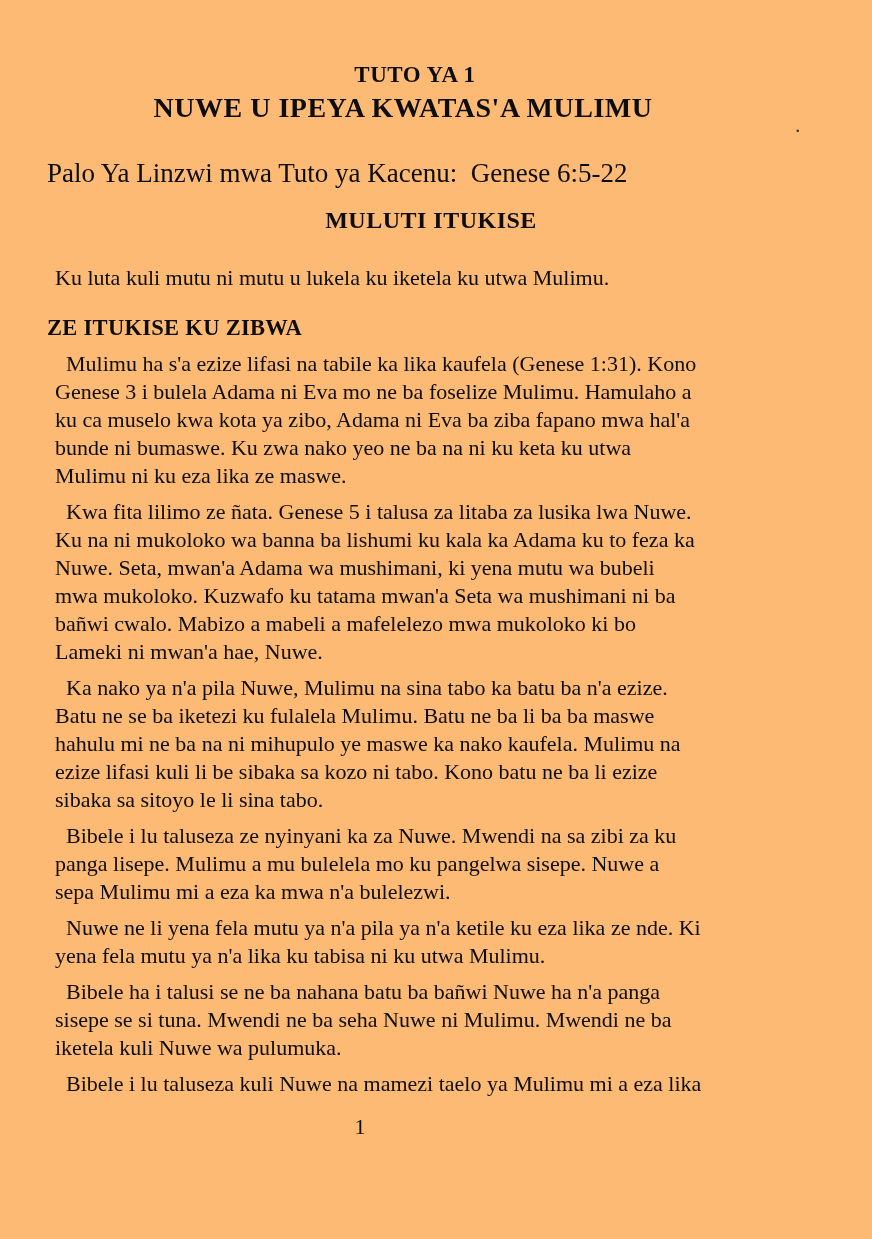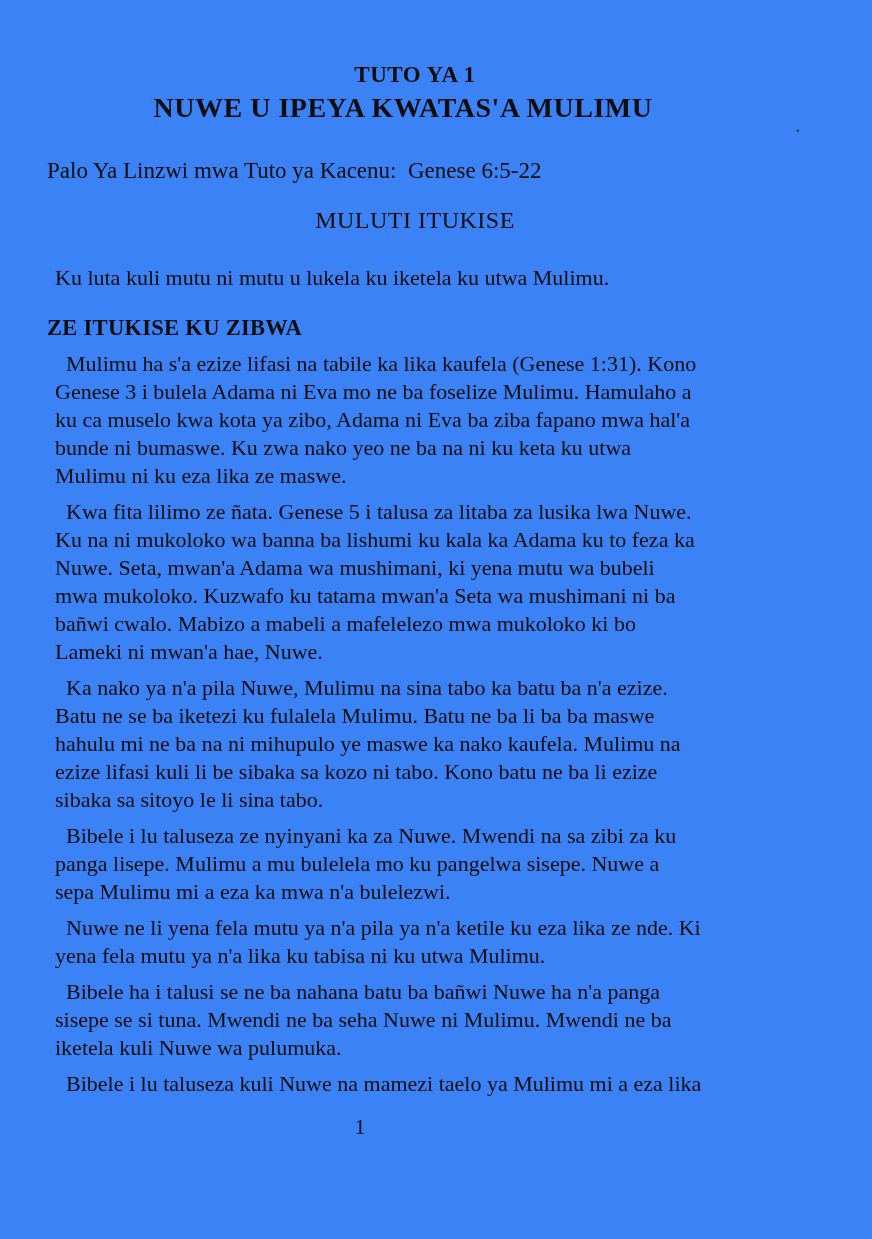--- a/index.html
+++ b/index.html
@@ -4,21 +4,21 @@
 <style>
   html, body {
     margin: 0;
     padding: 0;
     background: #ffffff;
   }
   .page {
     position: relative;
     width: 872px;
     height: 1239px;
-    background: #3b82f6;
+    background: #fdba74;
     font-family: "Liberation Serif", "DejaVu Serif", serif;
     color: #0d0d0d;
     overflow: hidden;
   }
   .lesson-label {
     position: absolute;
     top: 62px;
     left: 20px;
     width: 790px;
     text-align: center;
@@ -41,31 +41,31 @@
     top: 112px;
     left: 795px;
     font-size: 22px;
     color: #3a3a3a;
   }
   .scripture-line {
     position: absolute;
     top: 158px;
     left: 47px;
     width: 780px;
-    font-size: 23px;
+    font-size: 27px;
     white-space: pre-wrap;
   }
   .preparation-heading {
     position: absolute;
     top: 207px;
-    left: 20px;
+    left: 36px;
     width: 790px;
     text-align: center;
     font-size: 24px;
-    font-weight: normal;
+    font-weight: bold;
     letter-spacing: 0.5px;
   }
   .content {
     position: absolute;
     top: 256px;
     left: 47px;
     width: 772px;
   }
   .section-heading {
     font-size: 22.5px;

